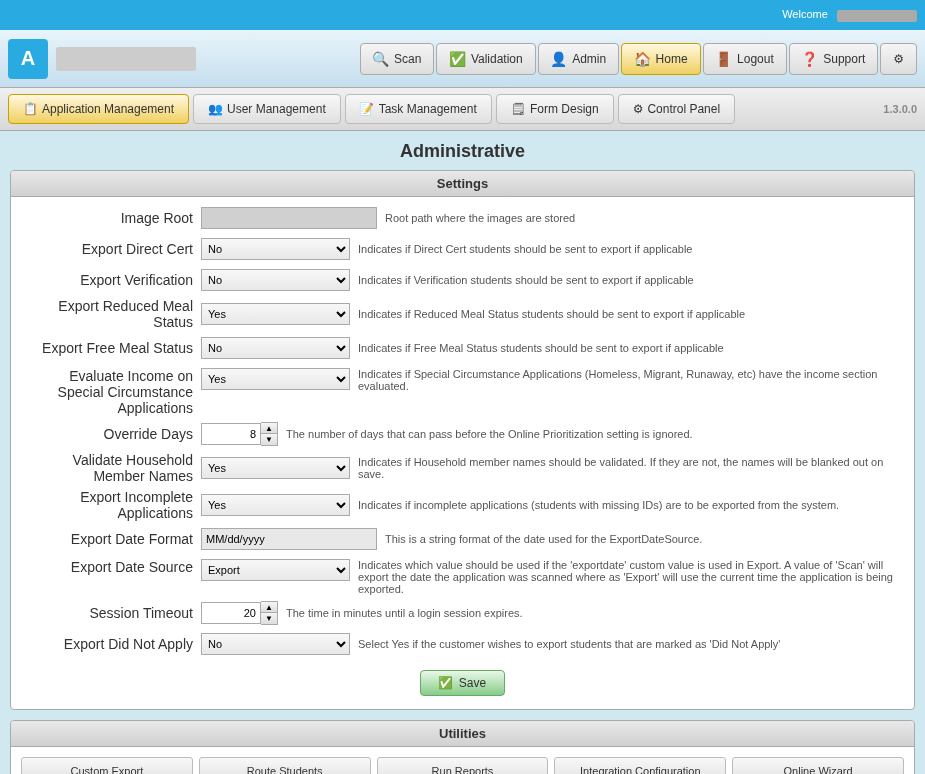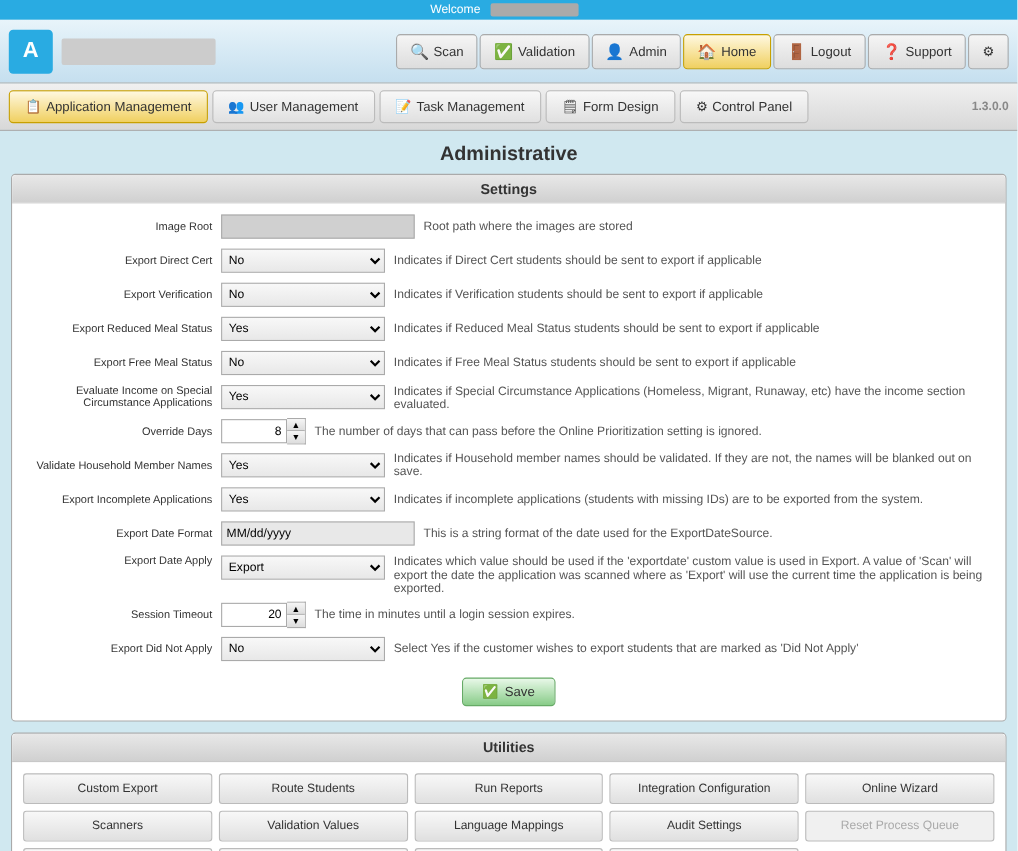--- a/index.html
+++ b/index.html
@@ -1,19 +1,19 @@
 <!DOCTYPE html>
 <html><head>
   <meta charset="utf-8">
   <style>
     * { box-sizing: border-box; margin: 0; padding: 0; }
     body { font-family: Arial, sans-serif; font-size: 12px; background: #d0e8f0; width: 925px; min-height: 774px; overflow-x: hidden; }
 
     
-    .top-bar { background: #29abe2; height: 18px; display: flex; align-items: center; justify-content: center; padding-right: 8px; }
+    .top-bar { background: #29abe2; height: 30px; display: flex; align-items: center; justify-content: flex-end; padding-right: 8px; }
     .top-bar span { color: white; font-size: 11px; }
 
     
     .header { background: linear-gradient(to bottom, #e8f4fa, #c5dfef); height: 58px; display: flex; align-items: center; padding: 0 8px; border-bottom: 1px solid #aaa; }
     .logo-area { display: flex; align-items: center; gap: 8px; }
     .logo-icon { width: 40px; height: 40px; background: #29abe2; border-radius: 4px; display: flex; align-items: center; justify-content: center; color: white; font-size: 20px; font-weight: bold; }
     .logo-text { width: 140px; height: 24px; background: #ccc; border-radius: 2px; }
     .nav-buttons { display: flex; gap: 2px; margin-left: auto; align-items: center; }
     .nav-btn { background: linear-gradient(to bottom, #f5f5f5, #ddd); border: 1px solid #aaa; border-radius: 4px; padding: 5px 12px; cursor: pointer; display: flex; align-items: center; gap: 4px; font-size: 12px; color: #333; height: 32px; }
     .nav-btn.active { background: linear-gradient(to bottom, #fff8e0, #f0d060); border-color: #c8a000; }
@@ -29,21 +29,21 @@
     .main-content { padding: 10px 10px; }
     .page-title { text-align: center; font-size: 18px; font-weight: bold; color: #333; margin-bottom: 8px; }
 
     
     .panel { background: white; border: 1px solid #aaa; border-radius: 4px; margin-bottom: 10px; }
     .panel-header { background: linear-gradient(to bottom, #e8e8e8, #d0d0d0); border-bottom: 1px solid #aaa; padding: 5px 10px; font-size: 13px; font-weight: bold; color: #333; text-align: center; border-radius: 4px 4px 0 0; }
     .panel-body { padding: 8px 15px; }
 
     
     .form-row { display: flex; align-items: center; margin-bottom: 5px; min-height: 26px; }
-    .form-label { text-align: right; width: 175px; padding-right: 8px; color: #333; font-size: 10px; flex-shrink: 0; }
+    .form-label { text-align: right; width: 175px; padding-right: 8px; color: #333; font-size: 14px; flex-shrink: 0; }
     .form-desc { margin-left: 8px; color: #555; font-size: 11px; flex: 1; }
 
     input[type="text"].text-input { width: 176px; height: 22px; border: 1px solid #aaa; padding: 2px 4px; font-size: 11px; background: #e8e8e8; }
     select.select-input { width: 149px; height: 22px; border: 1px solid #aaa; padding: 1px 2px; font-size: 11px; background: linear-gradient(to bottom, #f8f8f8, #e8e8e8); }
 
     .spinner-wrap { display: flex; align-items: center; gap: 0; }
     .spinner-input { width: 60px; height: 22px; border: 1px solid #aaa; padding: 2px 4px; font-size: 11px; text-align: right; }
     .spinner-btns { display: flex; flex-direction: column; border: 1px solid #aaa; border-left: none; }
     .spinner-btn { width: 16px; height: 11px; background: linear-gradient(to bottom, #f5f5f5, #ddd); display: flex; align-items: center; justify-content: center; cursor: pointer; font-size: 8px; border: none; border-bottom: 1px solid #aaa; }
     .spinner-btn:last-child { border-bottom: none; }
@@ -208,21 +208,21 @@
         <span class="form-desc">Indicates if incomplete applications (students with missing IDs) are to be exported from the system.</span>
       </div>
 
       <div class="form-row">
         <div class="form-label">Export Date Format</div>
         <input type="text" class="text-input" value="MM/dd/yyyy" style="">
         <span class="form-desc">This is a string format of the date used for the ExportDateSource.</span>
       </div>
 
       <div class="form-row" style="align-items:flex-start;margin-top:3px;">
-        <div class="form-label" style="padding-top:2px;">Export Date Apply</div>
+        <div class="form-label" style="padding-top:2px;">Export Date Source</div>
         <select class="select-input" style="margin-top:2px;">
           <option selected="">Export</option><option>Scan</option>
         </select>
         <span class="form-desc" style="padding-top:2px;">Indicates which value should be used if the 'exportdate' custom value is used in Export. A value of 'Scan' will export the date the application was scanned where as 'Export' will use the current time the application is being exported.</span>
       </div>
 
       <div class="form-row">
         <div class="form-label">Session Timeout</div>
         <div class="spinner-wrap">
           <input type="text" class="spinner-input" value="20" style="">

